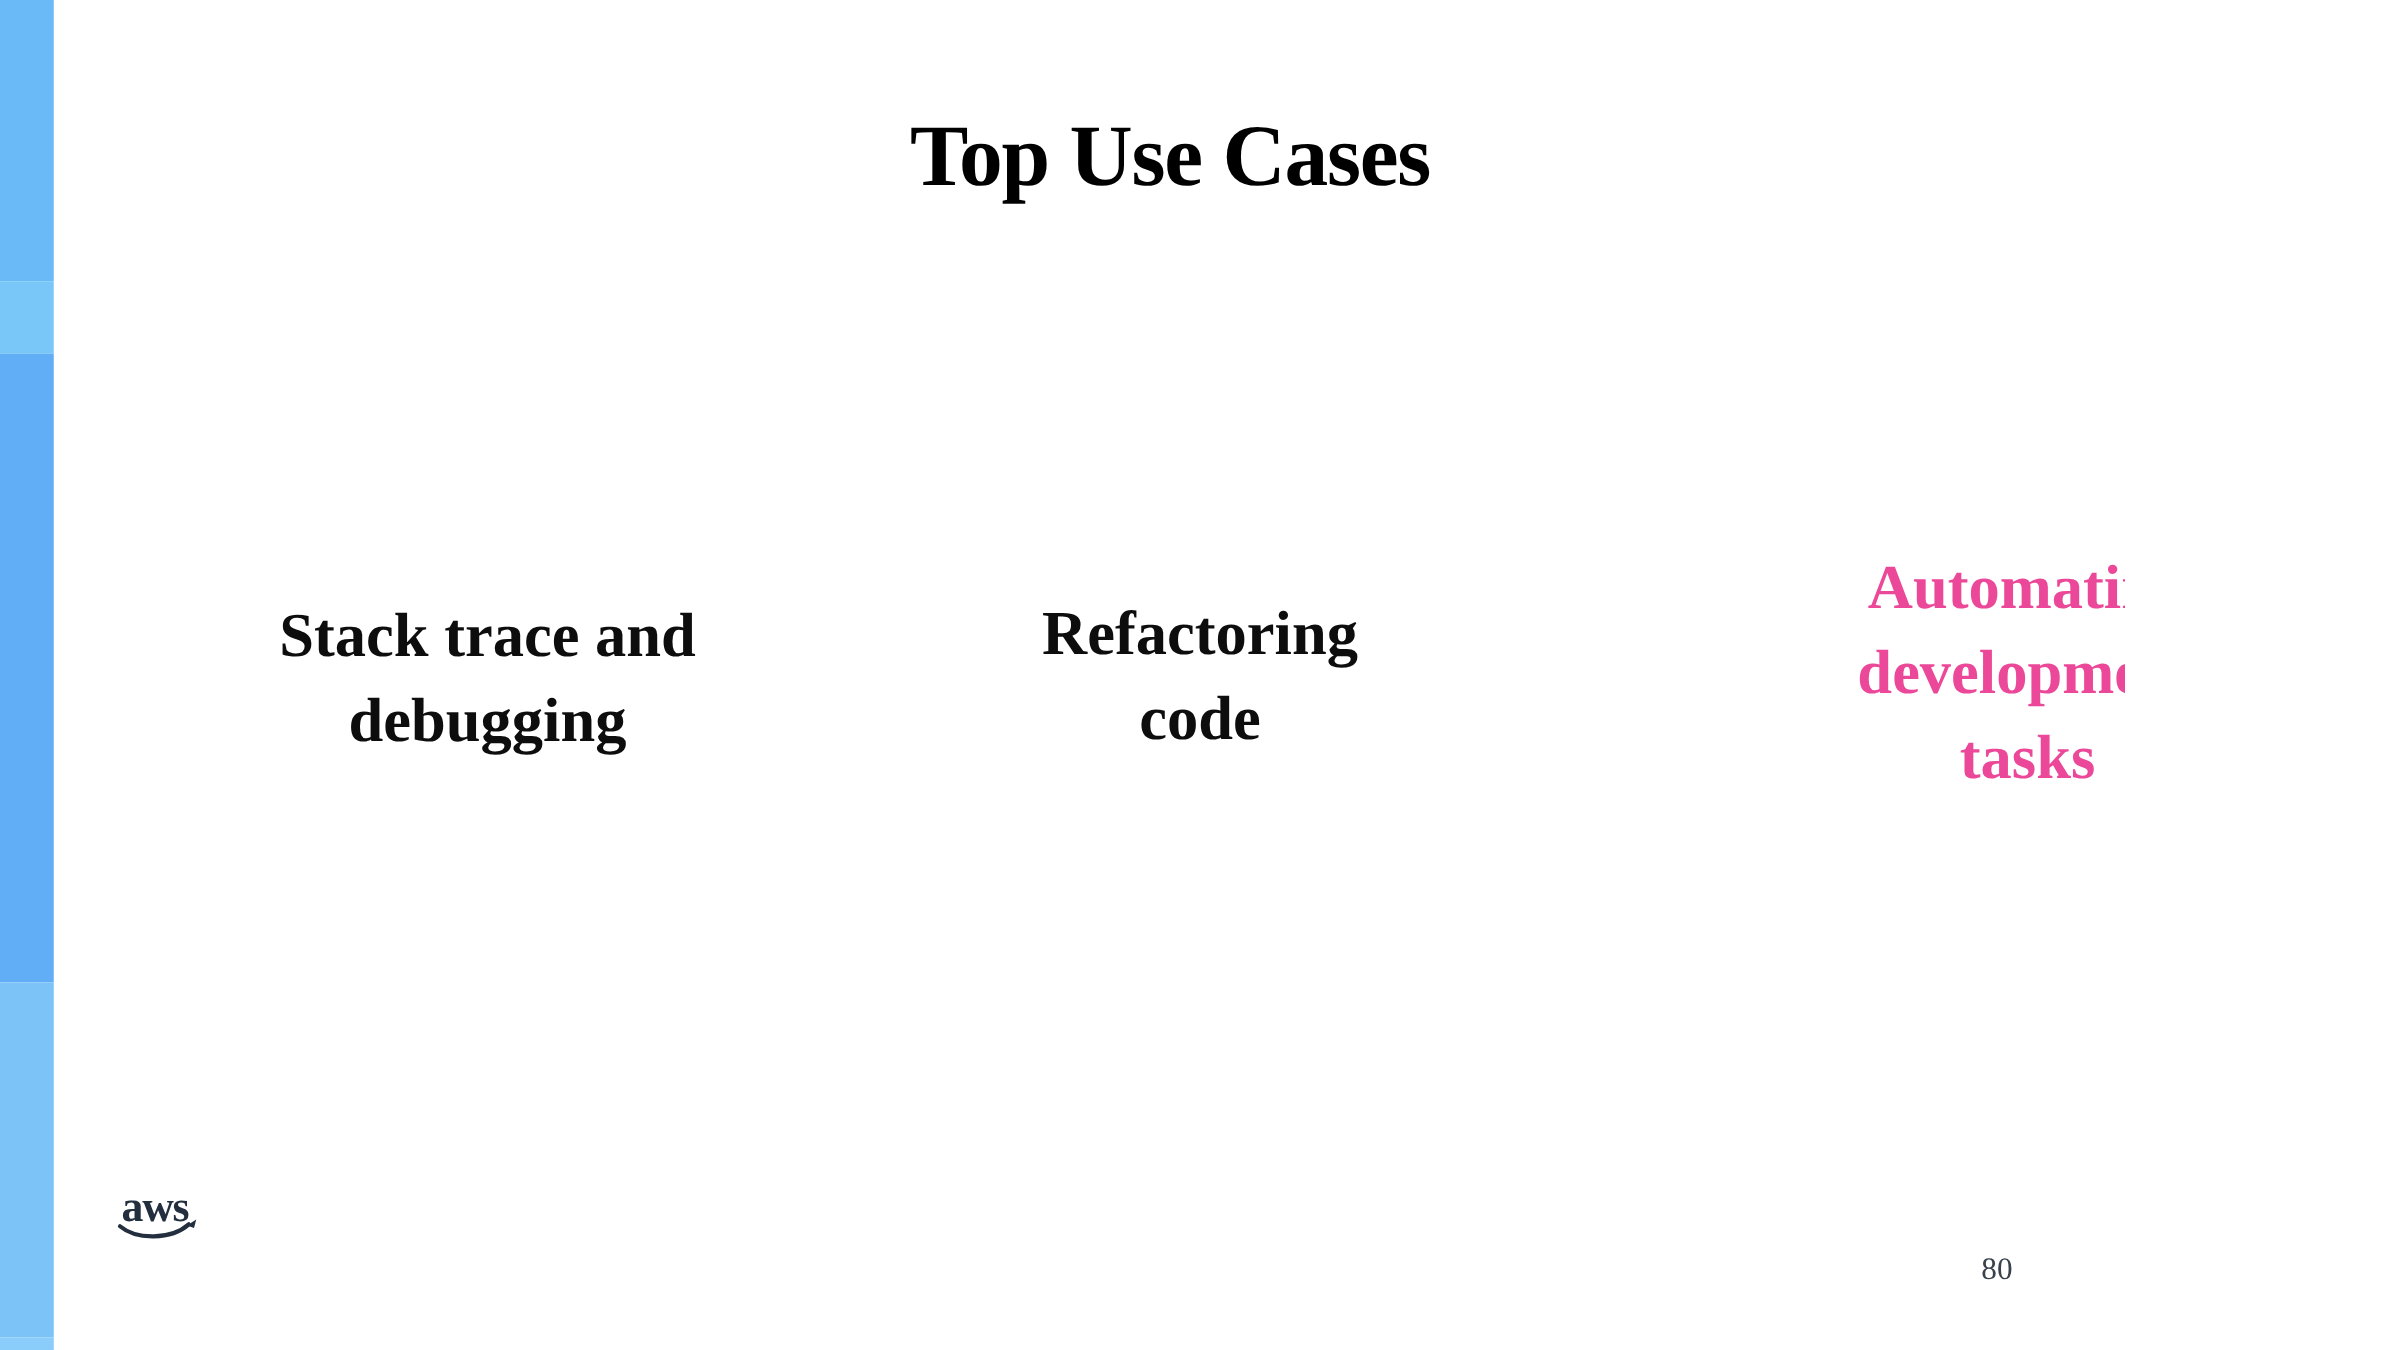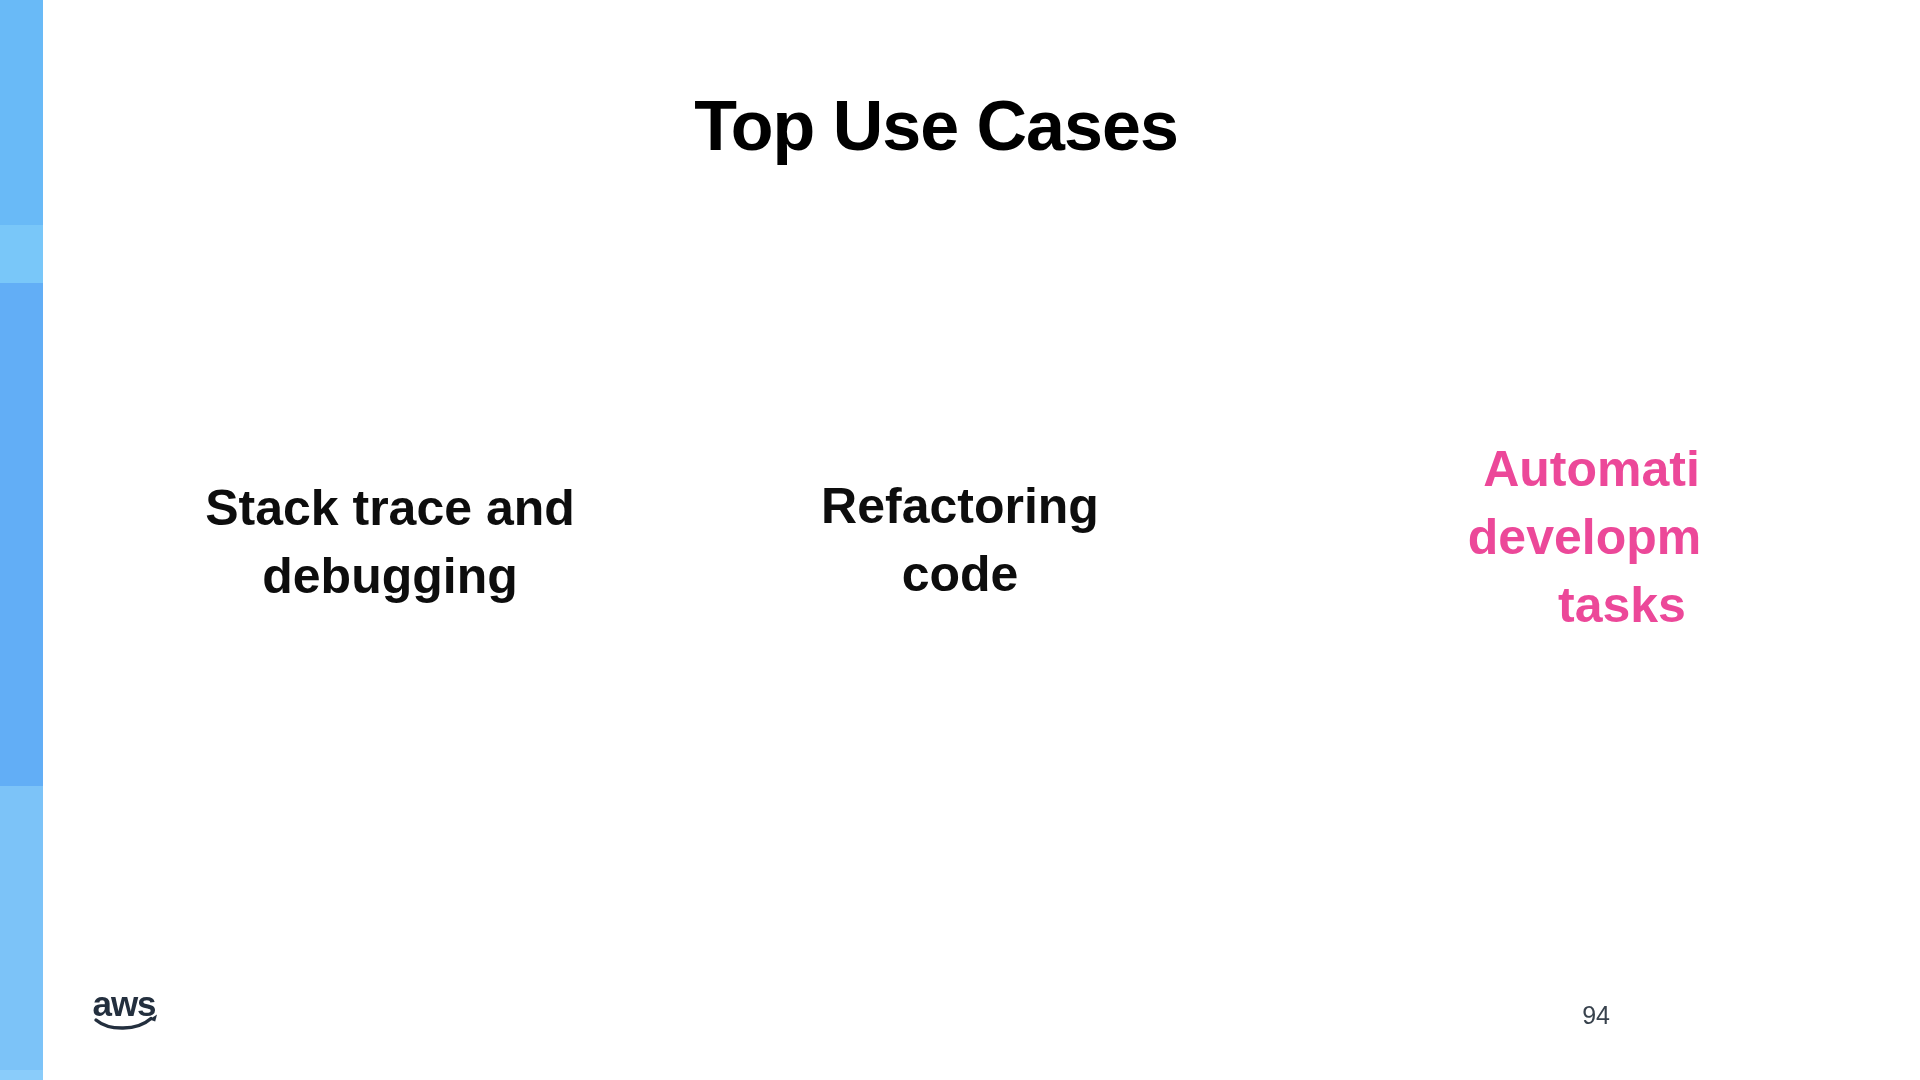--- a/index.html
+++ b/index.html
@@ -10,20 +10,21 @@
     width: 1920px;
     height: 1080px;
     font-family: "Liberation Sans", "DejaVu Sans", sans-serif;
   }
   .slide {
     position: relative;
     width: 1700px;
     height: 1080px;
     background: #ffffff;
     overflow: hidden;
+    font-family: Liberation Serif, serif;
   }
   .stripe {
     position: absolute;
     left: 0;
     top: 0;
     width: 43px;
     height: 1080px;
   }
   .stripe .seg {
     position: absolute;
@@ -49,21 +50,21 @@
     line-height: 1.36;
     text-align: center;
     white-space: pre-line;
   }
   .uc1 { left: 390px;  top: 542px; }
   .uc2 { left: 960px;  top: 540px; }
   .uc3 { left: 1622px; top: 537px; }
   .logo {
     position: absolute;
     left: 91px;
-    top: 986px;
+    top: 947px;
     width: 68px;
     height: 50px;
   }
   .pagenum {
     position: absolute;
     right: 90px;
     bottom: 50px;
     font-size: 25px;
     font-weight: 400;
   }
@@ -94,15 +95,15 @@
 tasks</div>
 
   <div class="logo">
     <svg width="68" height="50" viewBox="0 0 68 50">
       <text x="33" y="30" text-anchor="middle" font-size="35" font-weight="700" letter-spacing="-1" fill="#232f3e">aws</text>
       <path d="M5 34 C 18 45, 46 45, 60 32.5" fill="none" stroke-width="3.4" stroke-linecap="round" stroke="#232f3e"></path>
       <path d="M66 28.5 L64.2 35.4 L58.6 33.4 Z" stroke="none" fill="#232f3e"></path>
     </svg>
   </div>
 
-  <div class="pagenum" style="color: rgb(56, 66, 77);">94</div>
+  <div class="pagenum" style="color: rgb(56, 66, 77);">80</div>
 
 </div>
 
 </body></html>

